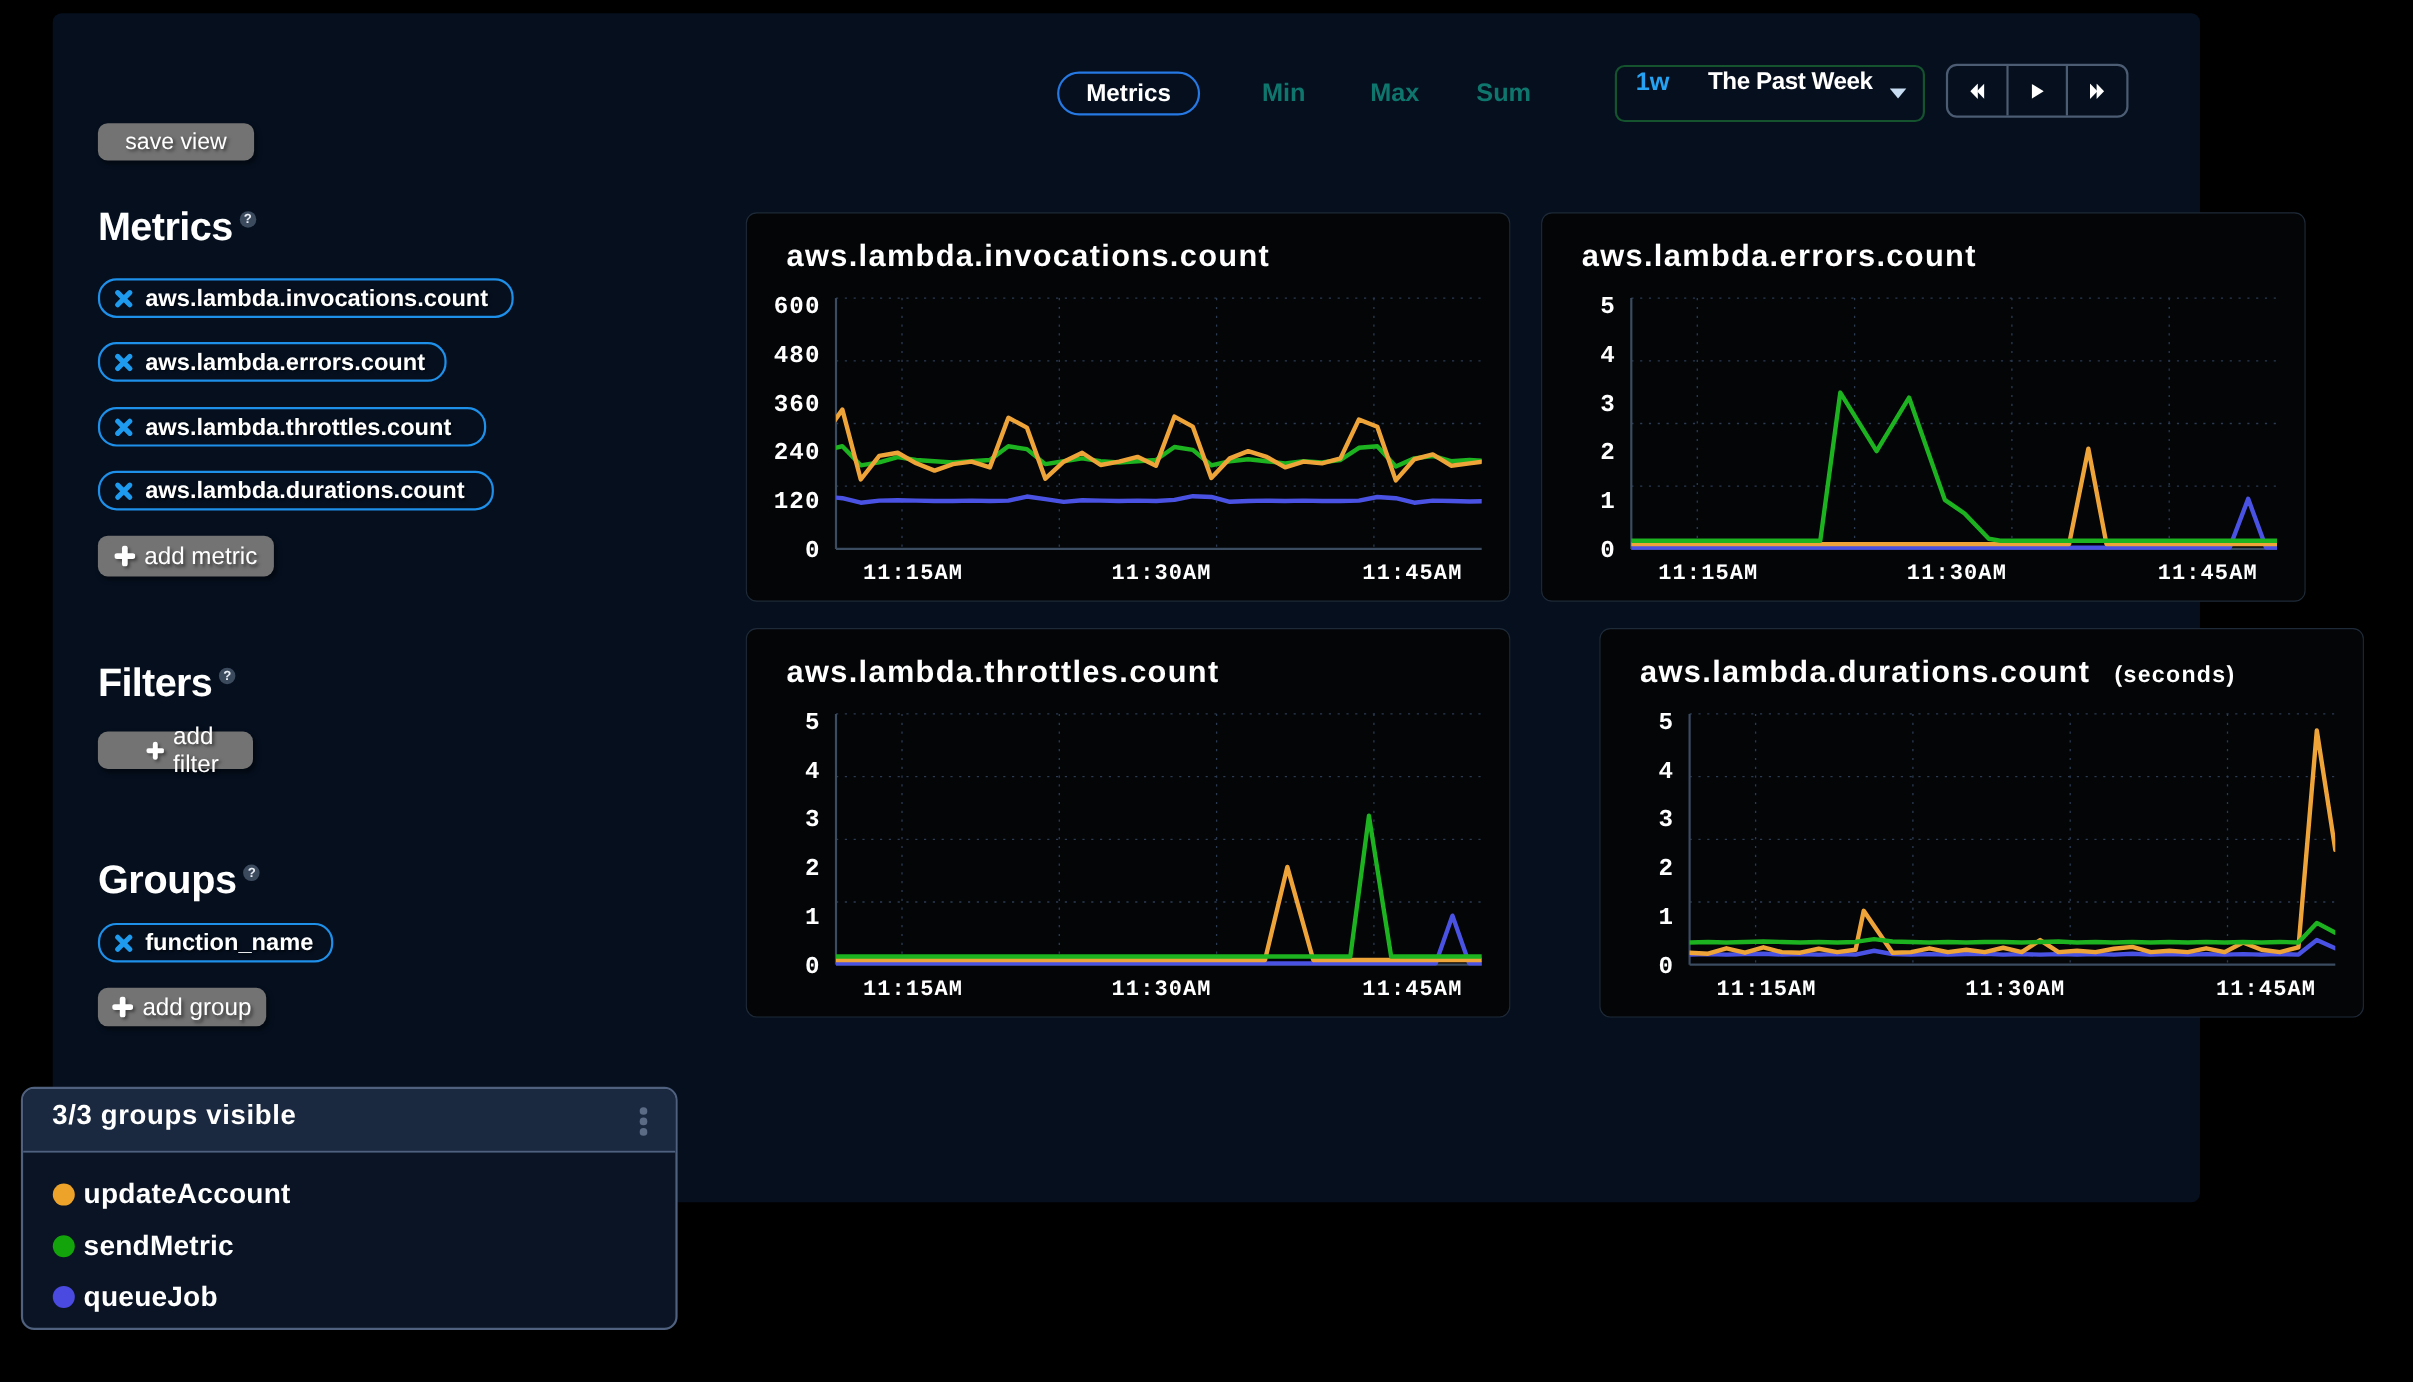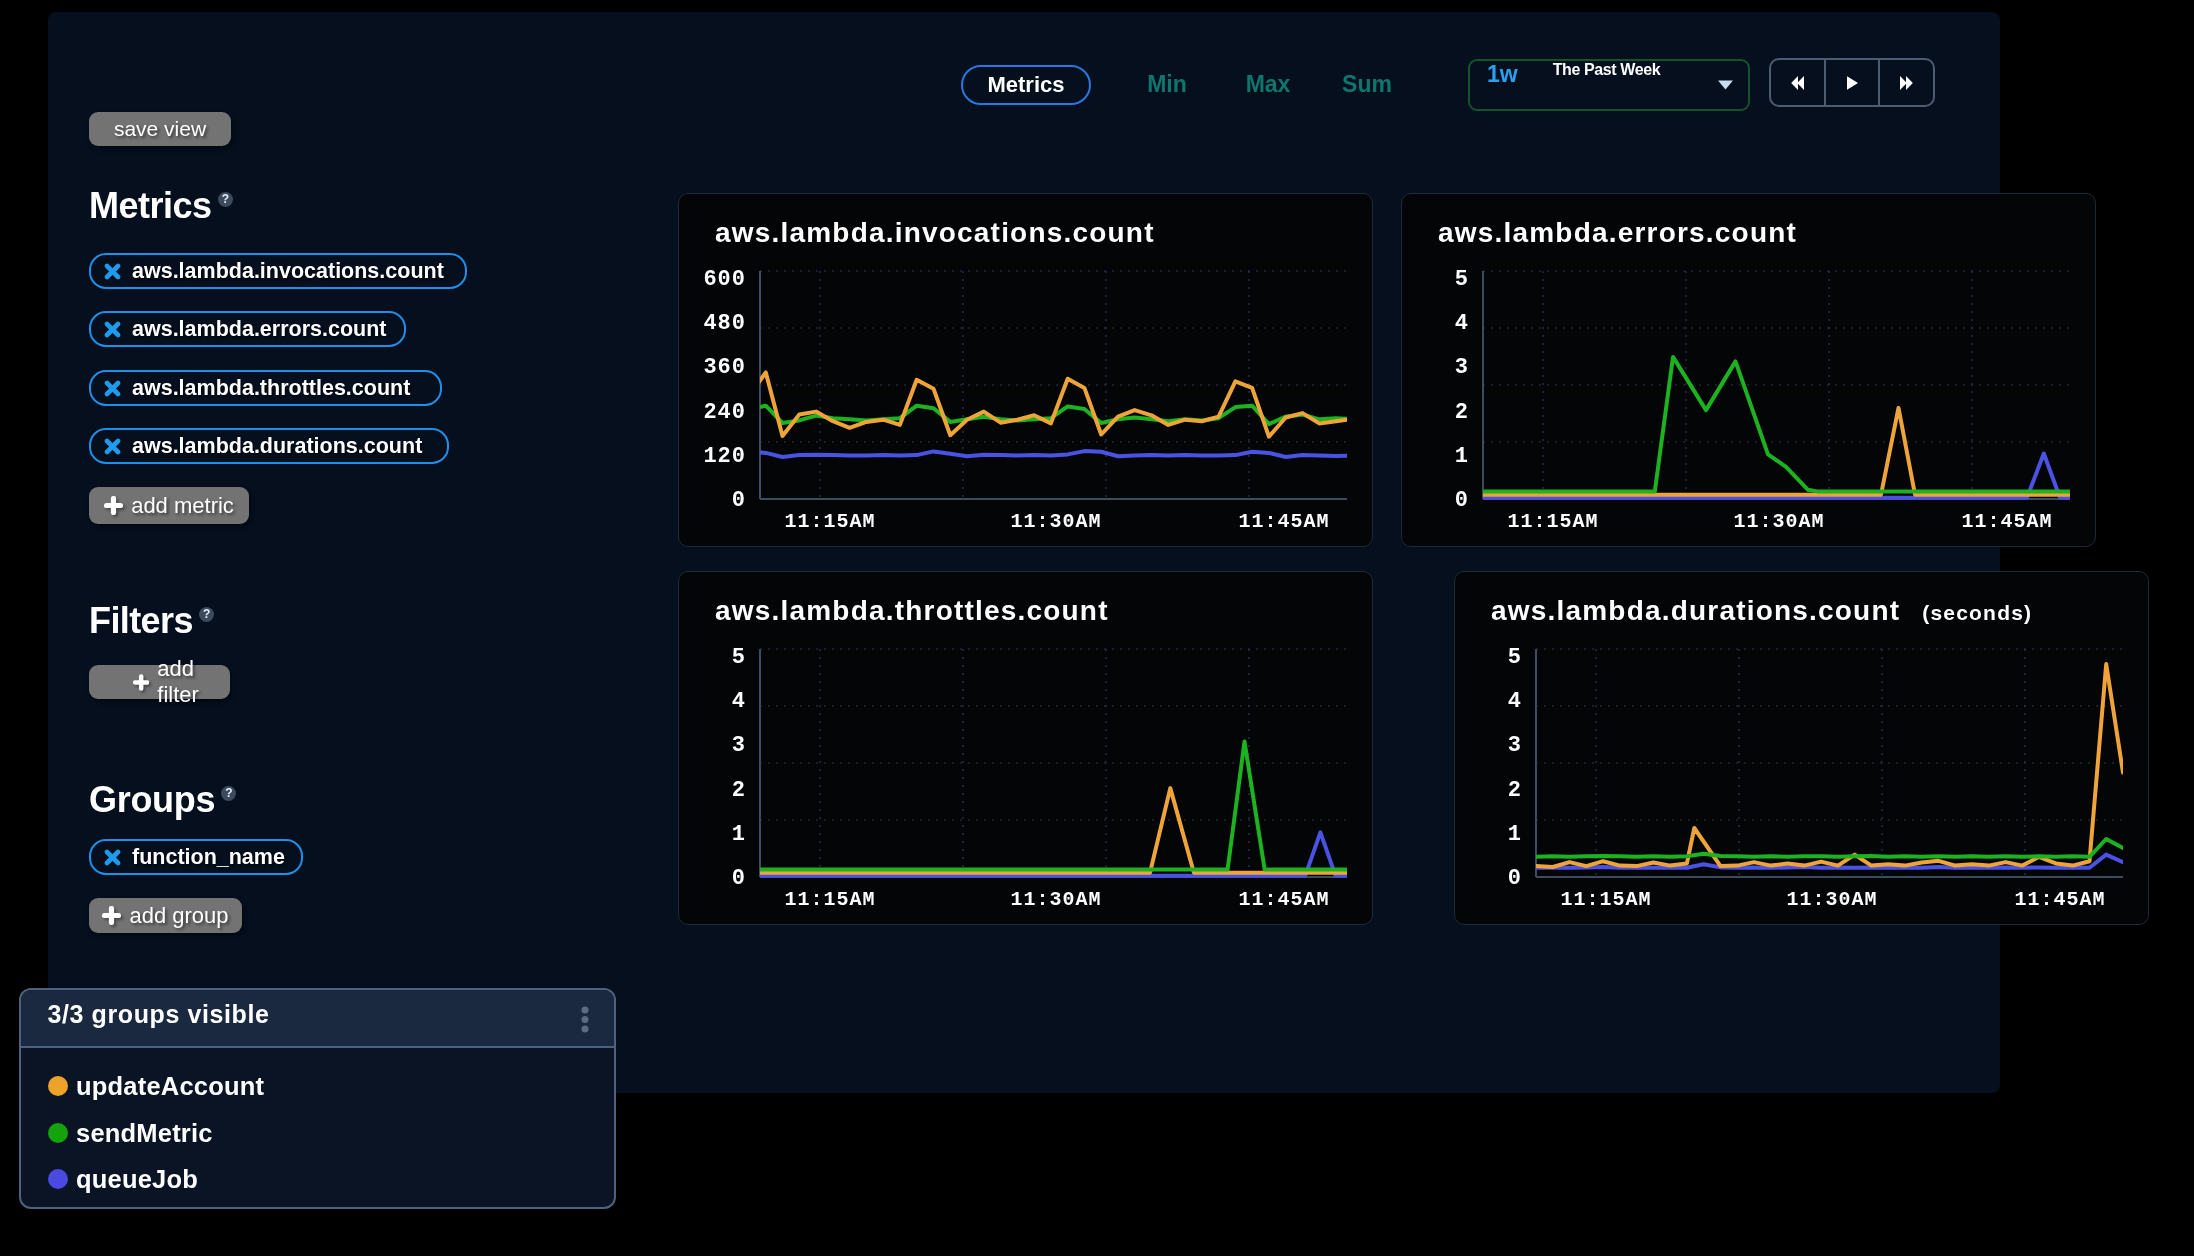--- a/index.html
+++ b/index.html
@@ -39,21 +39,21 @@
   <div class="sechead" style="left:41px;top:588px;letter-spacing:-0.6px;">Filters<span class="qbadge" style="width:15px;height:15px;">?</span></div>
   <div class="sechead" style="left:41px;top:767px;letter-spacing:-0.3px;">Groups<span class="qbadge" style="width:15px;height:15px;">?</span></div>
 
   <div class="abs" style="left:913px;top:53px;width:130px;height:40px;border:2.5px solid #2678e2;border-radius:20px;color:#fff;font-size:22px;font-weight:bold;display:flex;align-items:center;justify-content:center;">Metrics</div>
   <div class="ctl" style="left:1119px;top:59px;">Min</div>
   <div class="ctl" style="left:1220px;top:59px;">Max</div>
   <div class="ctl" style="left:1319px;top:59px;">Sum</div>
 
   <div class="abs" style="left:1420px;top:47px;width:282px;height:52px;border:2px solid #14532d;border-radius:9px;display:flex;white-space:nowrap;position:relative;">
     <span style="color:#27a2f2;font-size:23px;font-weight:bold;margin-left:17px;">1w</span>
-    <span style="color:#fff;font-size:16px;font-weight:bold;margin-left:35px;letter-spacing:-0.4px;">The Past Week</span>
+    <span style="color:#fff;font-size:22px;font-weight:bold;margin-left:35px;letter-spacing:-0.4px;">The Past Week</span>
     <span style="position:absolute;right:14px;top:19px;display:flex;">
         <svg width="17" height="10" viewBox="0 0 17 10">
           <path d="M1 0.5 L16 0.5 L8.5 9.5 Z" fill="#c8ddf2"></path>
         </svg>
       </span>
   </div>
   <div class="abs" style="left:1721px;top:46px;width:166px;height:49px;border:2px solid #4c5c73;border-radius:10px;display:flex;">
     <div style="flex:1;border-right:2px solid #4c5c73;display:flex;align-items:center;justify-content:center;">
         <svg width="13" height="14" viewBox="0 0 13 14">
           <path d="M7 0 L0.2 7 L7 14 Z" fill="#fff"></path>

